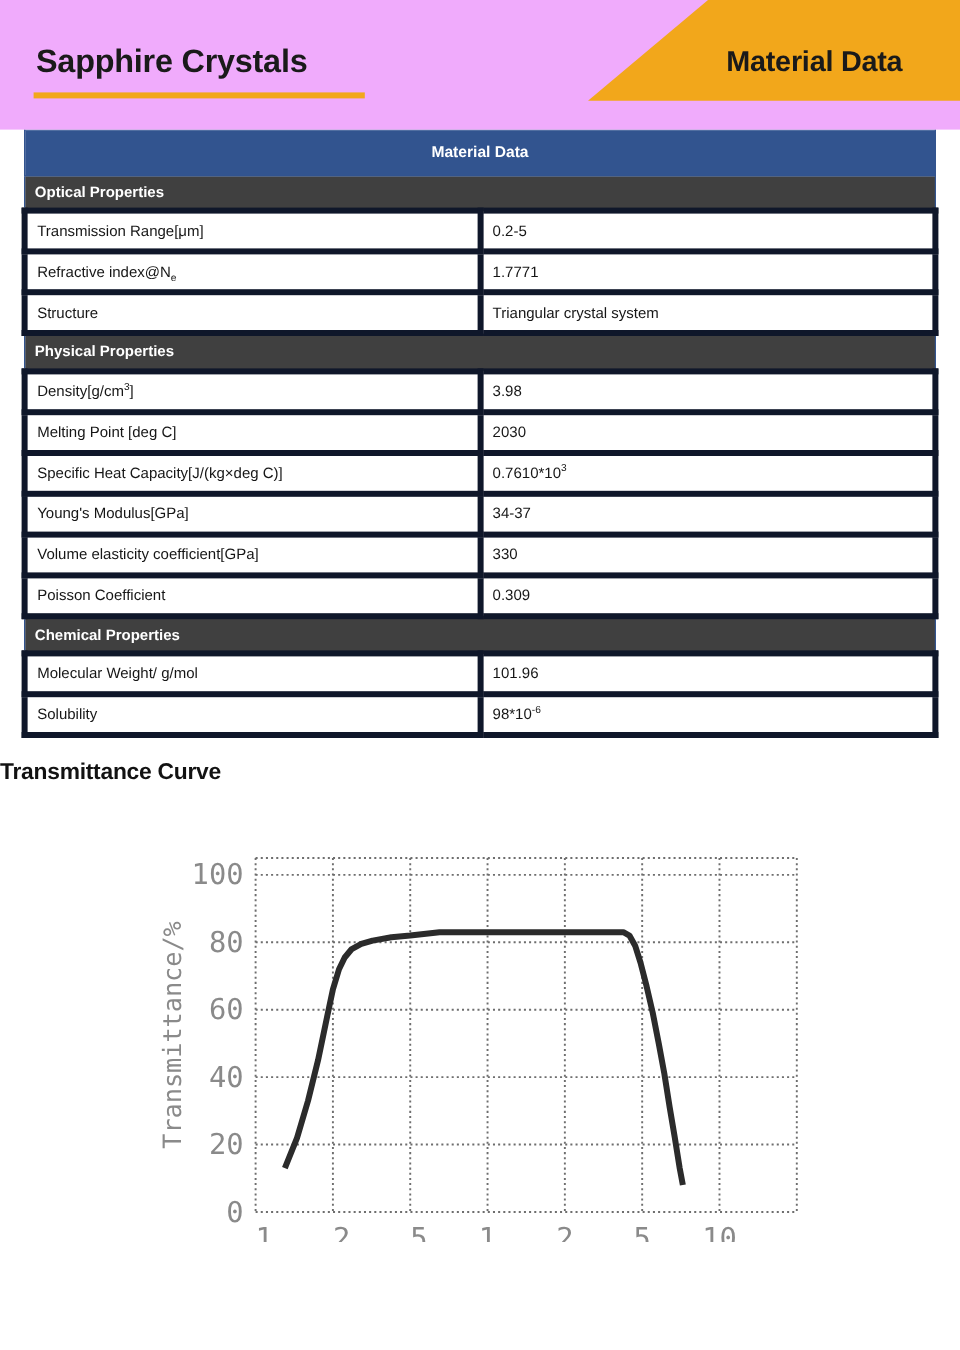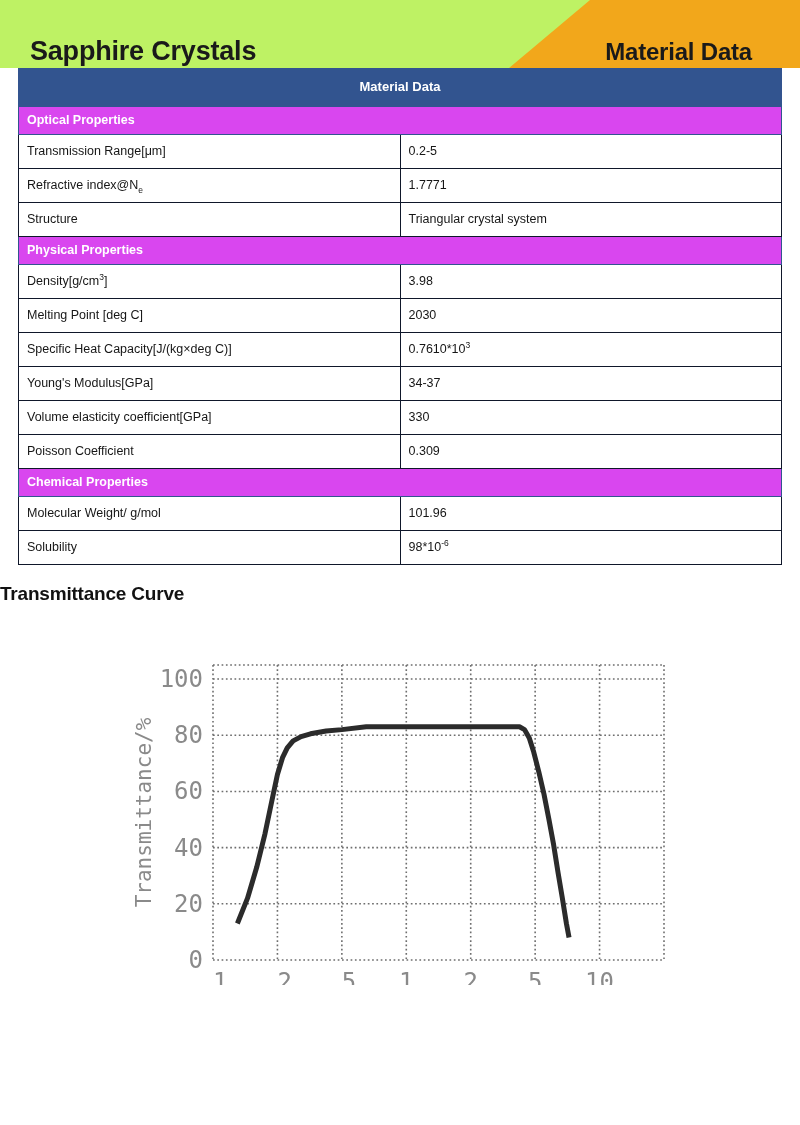--- a/index.html
+++ b/index.html
@@ -8,23 +8,23 @@
     height: 1125px;
     background: #ffffff;
     font-family: "Liberation Sans", sans-serif;
     overflow: hidden;
   }
 
   
   .header {
     position: relative;
     width: 800px;
-    height: 68px;
+    height: 108px;
     overflow: hidden;
-    background: #bef264;
+    background: #f0abfc;
   }
   .header-shape {
     position: absolute;
     top: 0; left: 0;
     width: 800px;
     height: 90px;
   }
   .header-title {
     position: absolute;
     left: 30px;
@@ -60,36 +60,36 @@
     width: 764px;
   }
   table.matdata {
     width: 764px;
     border-collapse: collapse;
     table-layout: fixed;
     font-size: 12.5px;
     color: #161616;
   }
   table.matdata td {
-    border: 1px solid #0f172a;
+    border: 5px solid #0f172a;
     padding: 6px 8px;
     vertical-align: middle;
     line-height: 1.15;
   }
   tr.title-row td {
     background: #32548f;
     color: #ffffff;
     font-weight: bold;
     text-align: center;
     font-size: 13px;
     height: 38px;
     border: 1px solid #32548f;
   }
   tr.section-row td {
-    background: #d946ef;
+    background: #404040;
     color: #ffffff;
     font-weight: bold;
     font-size: 12.5px;
     height: 28px;
     border: 1px solid #32548f;
     padding-left: 8px;
     text-align: left;
   }
   tr.data-row td { height: 34px; }
   td.k { width: 388px; }

